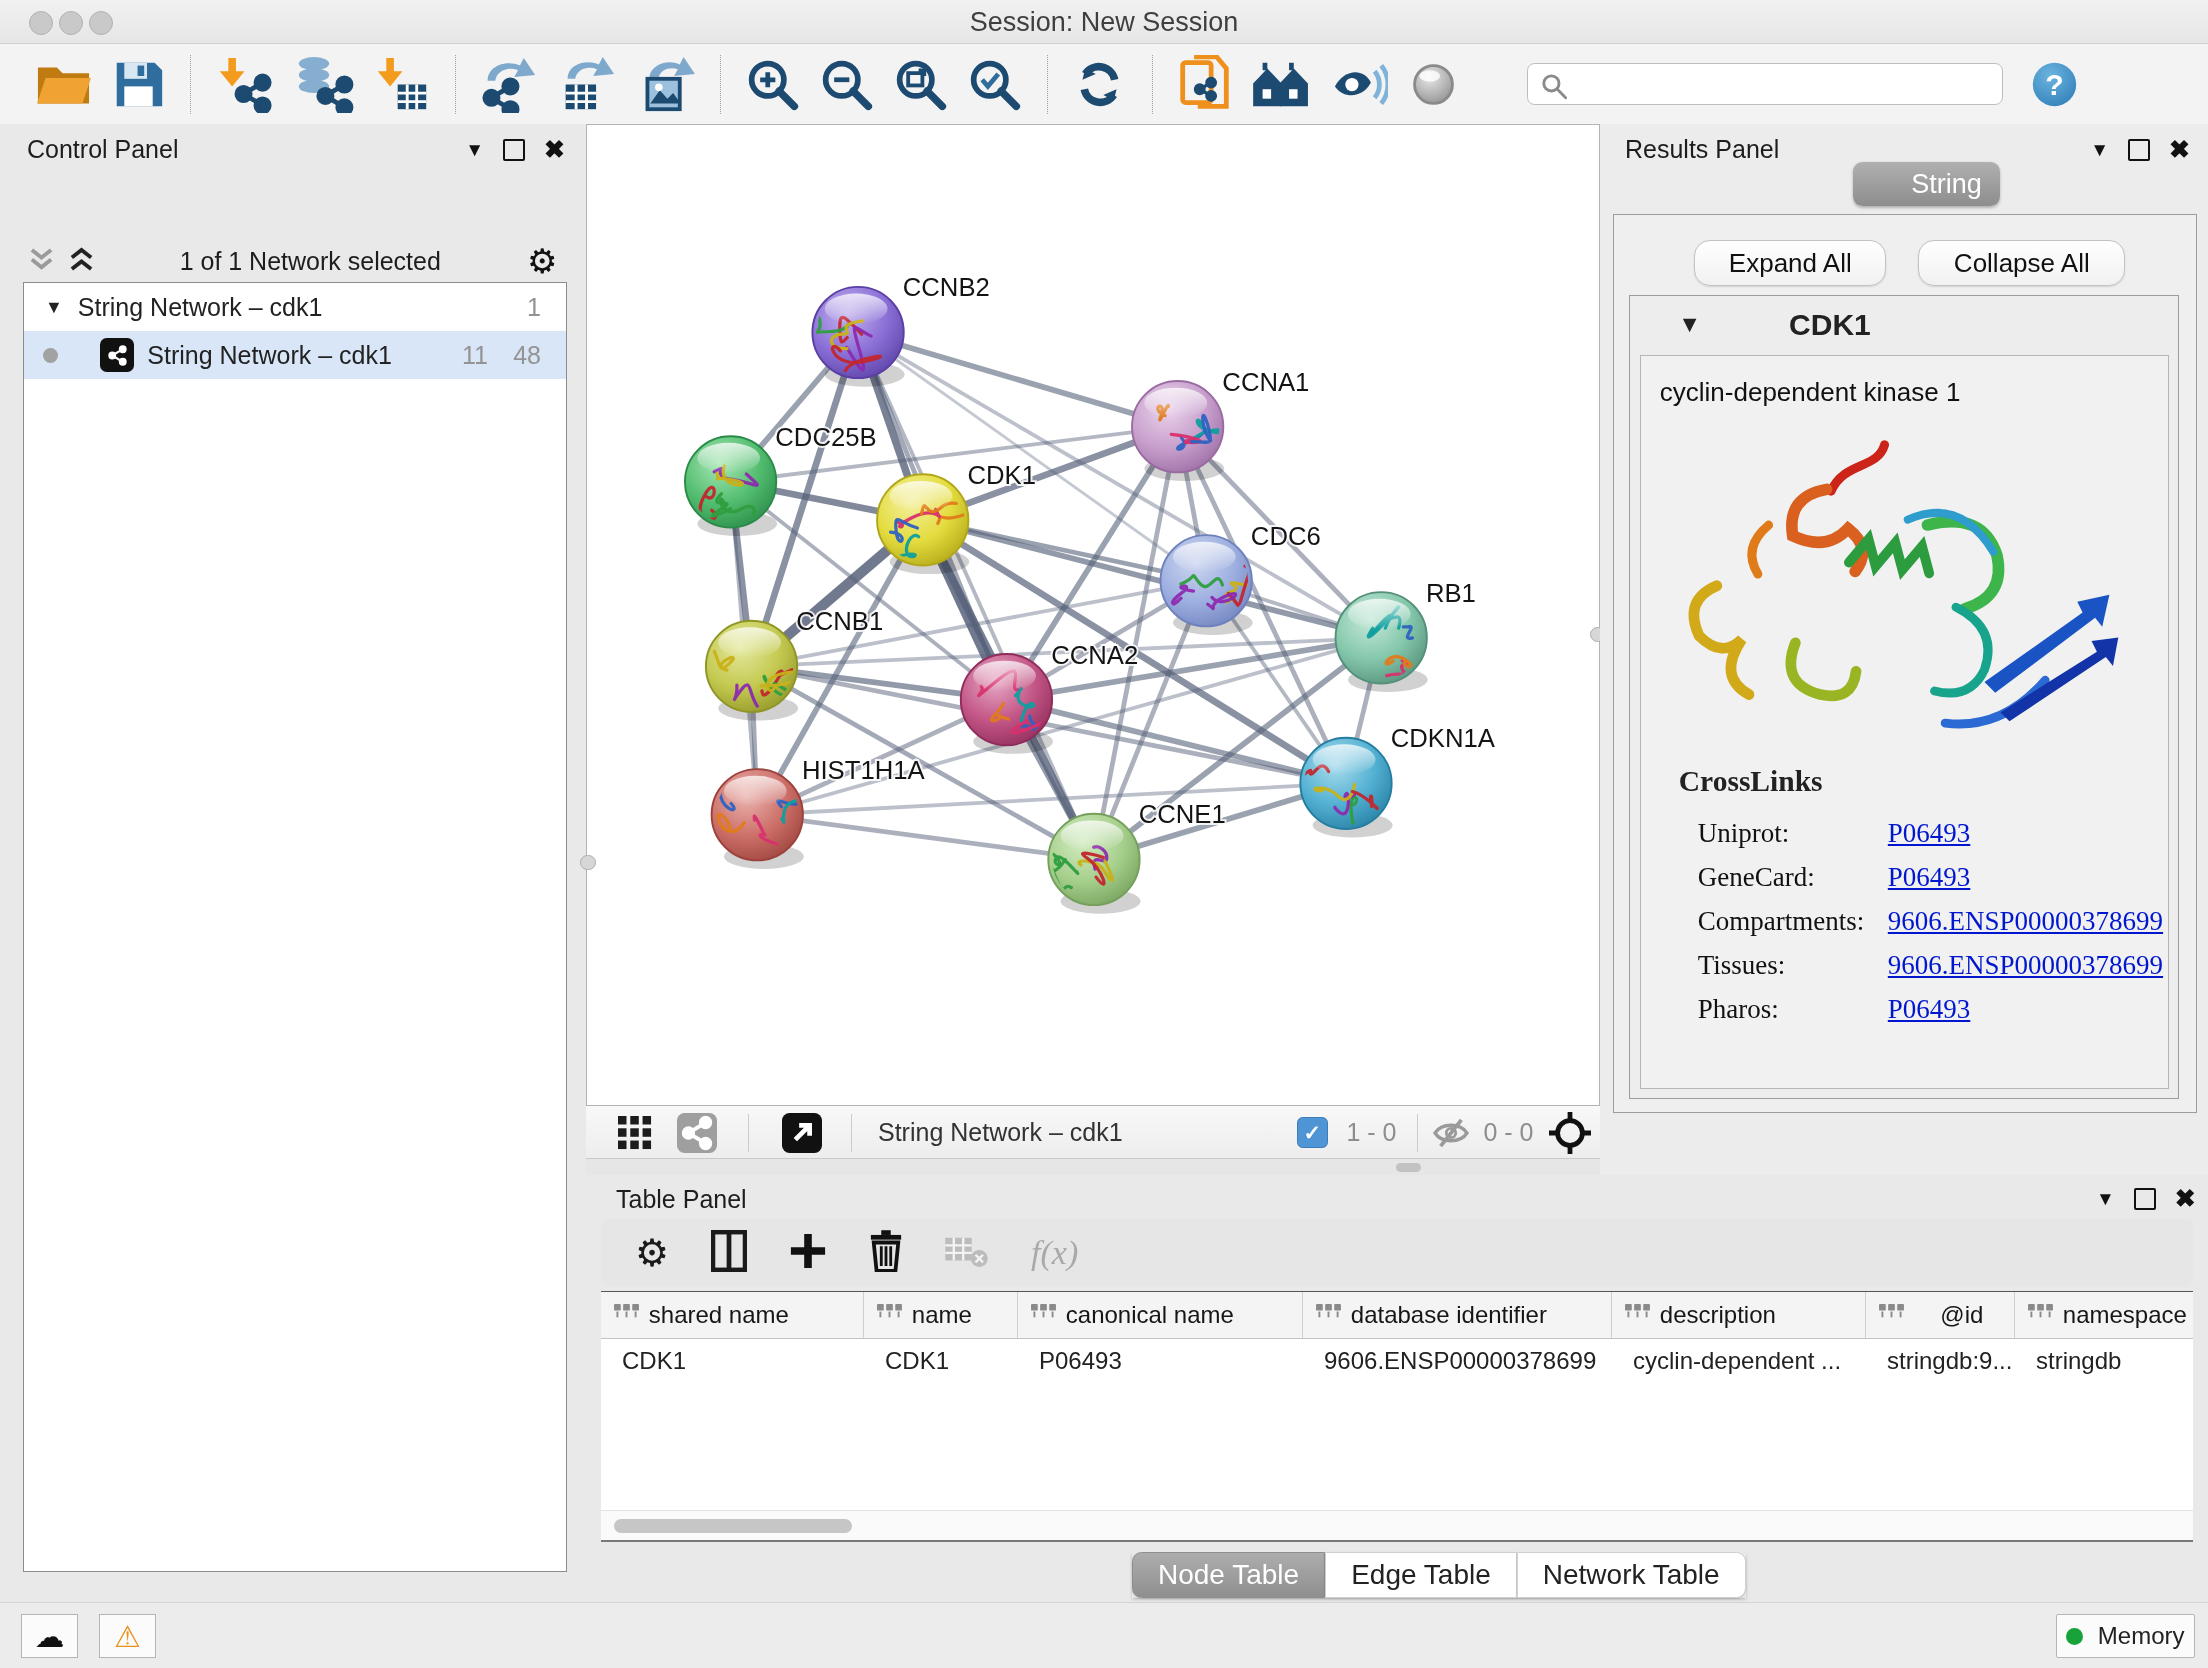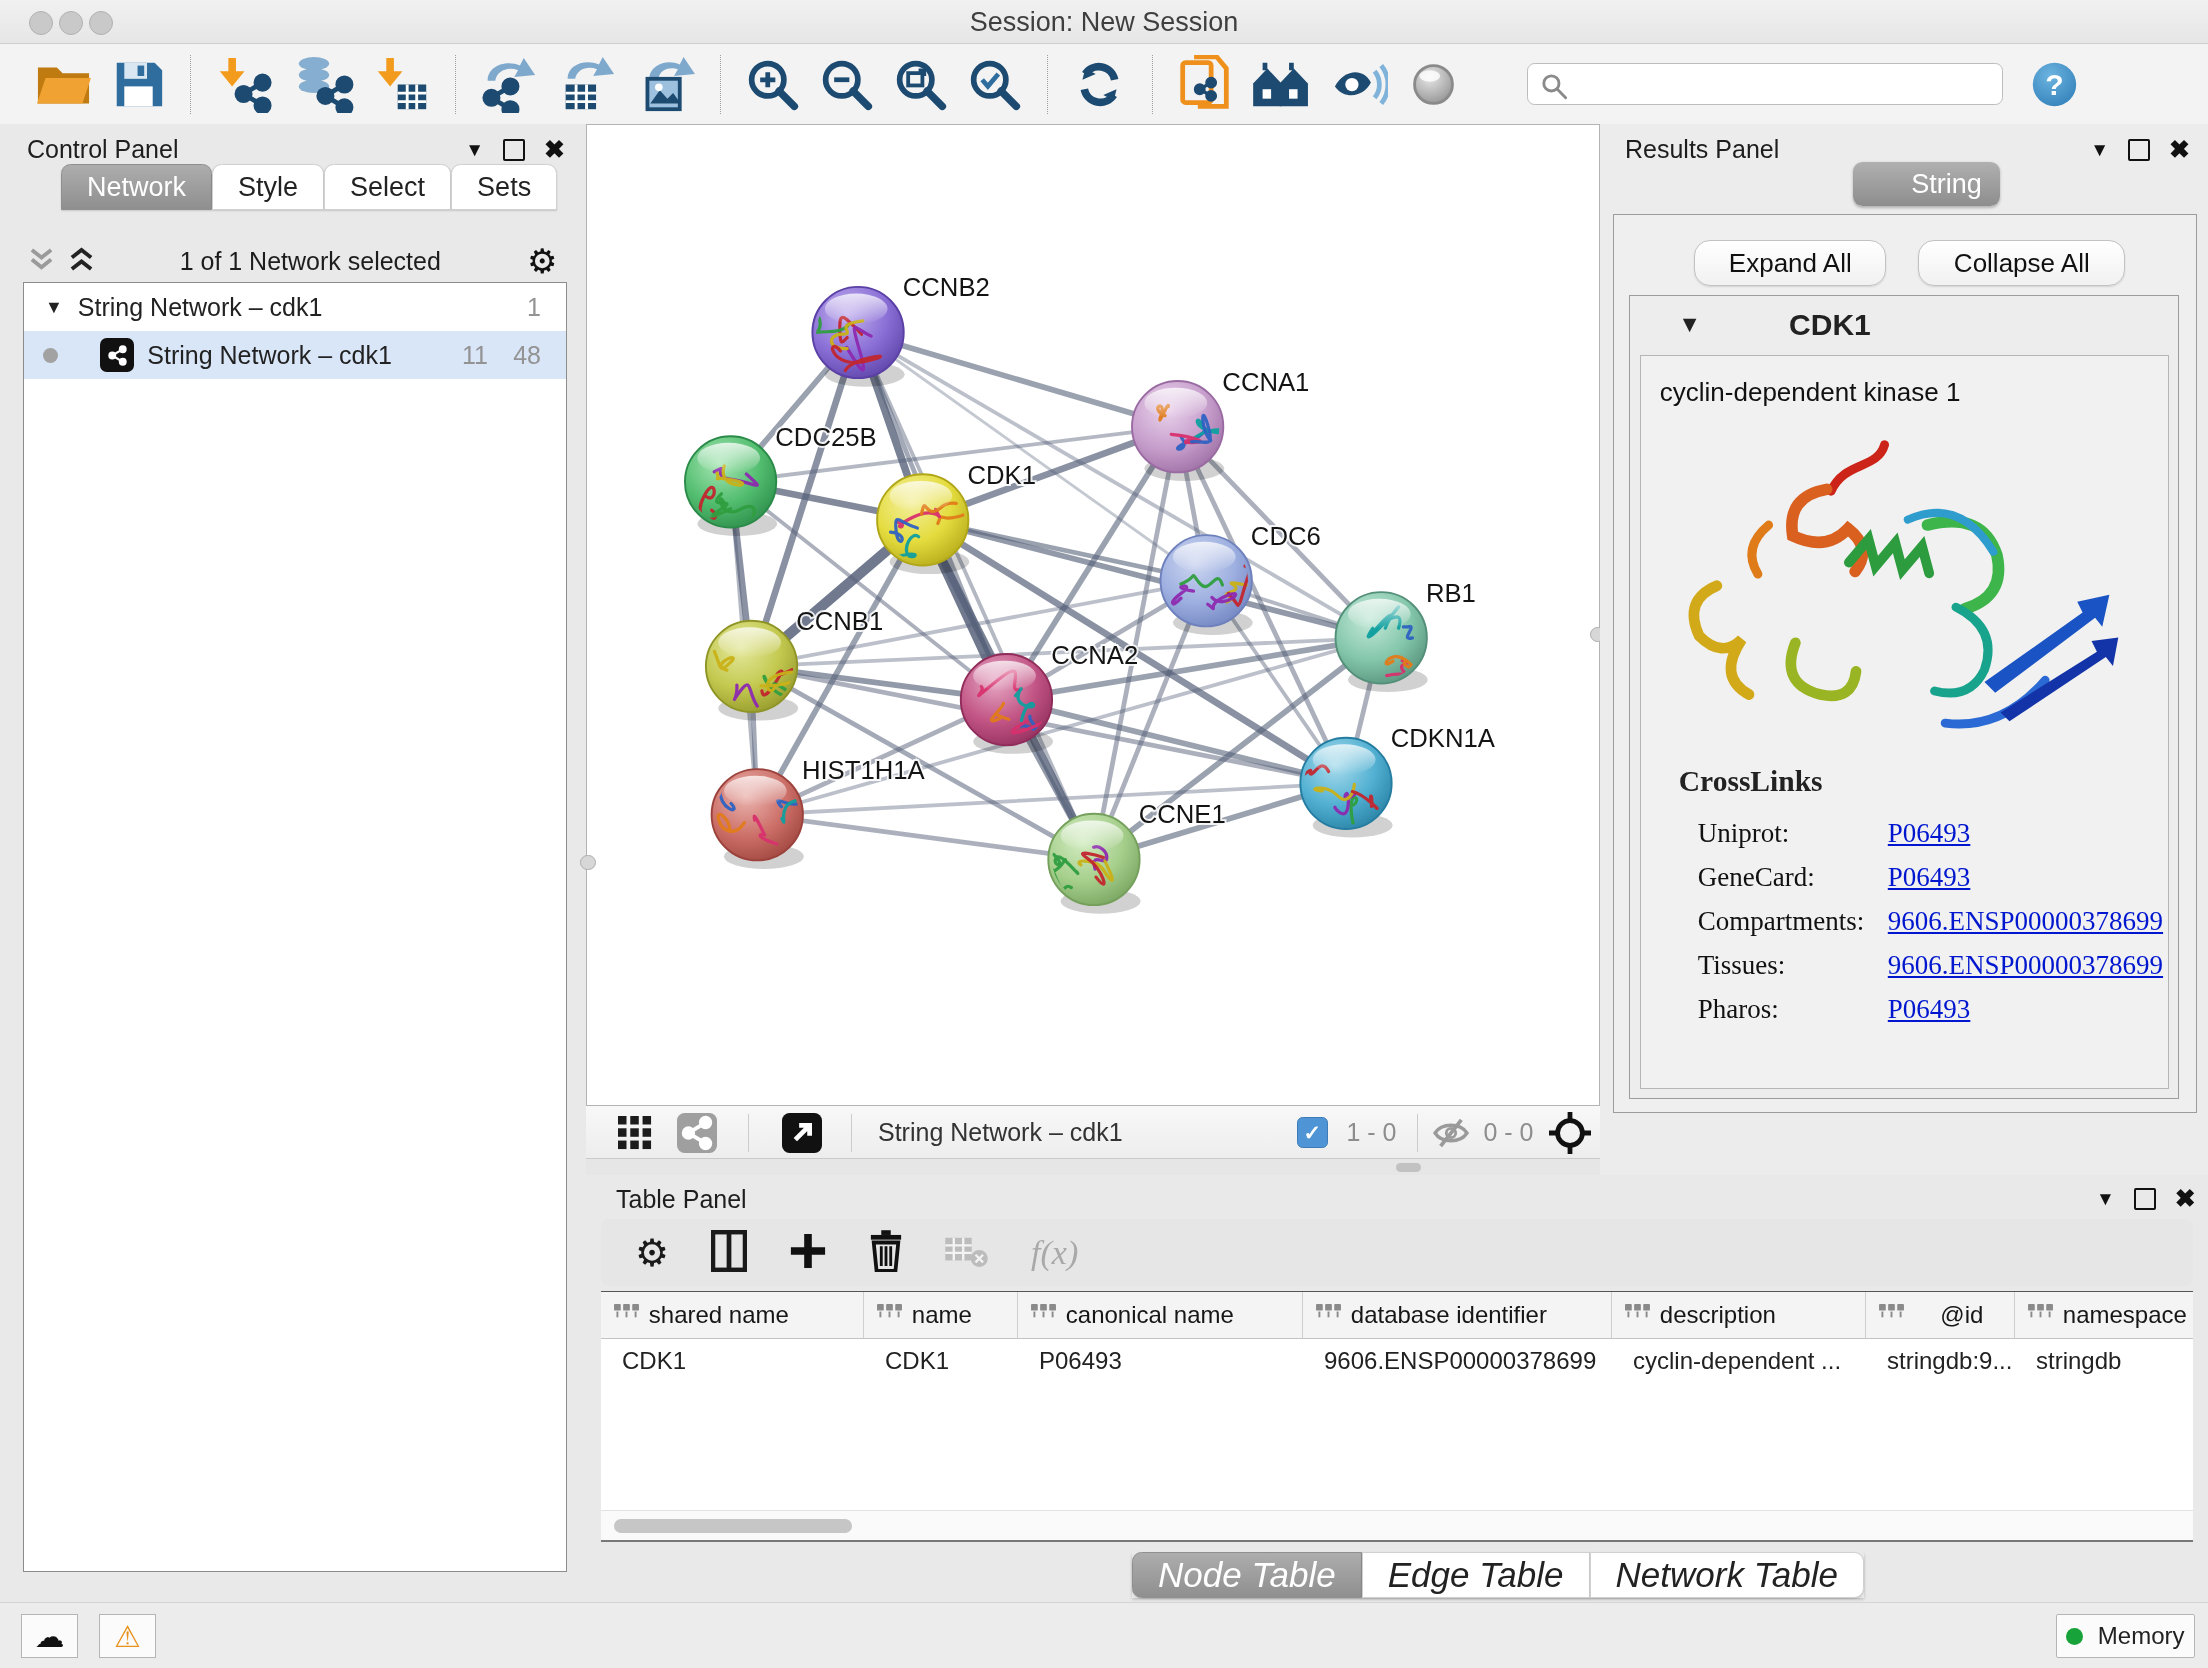--- a/index.html
+++ b/index.html
@@ -110,21 +110,21 @@
   #tp-header{display:flex;height:46px;background:#f4f4f4;border-bottom:1px solid #c4c4c4;}
   .th{display:flex;align-items:center;gap:9.5px;padding-left:13.3px;box-sizing:border-box;
     border-right:1px solid #cfcfcf;font-size:24px;color:#161616;flex:none;overflow:hidden;white-space:nowrap;}
   #tp-row{display:flex;height:44px;}
   .td{padding-left:21px;font-size:24px;display:flex;align-items:center;flex:none;
     overflow:hidden;white-space:nowrap;box-sizing:border-box;}
   #tp-hscroll{position:absolute;left:15px;top:335px;width:1592px;height:28.5px;background:#fafafa;
     border-top:1px solid #e2e2e2;}
   #tp-hscroll .thumb{position:absolute;left:13.3px;top:7.6px;width:238px;height:14.3px;border-radius:7.6px;background:#c6c6c6;}
   #tp-tabs{position:absolute;left:546px;top:377px;display:flex;box-shadow:0 1.9px 2.9px rgba(0,0,0,.2);}
-  #tp-tabs .tab{font-size:35px;font-style:italic;}
+  #tp-tabs .tab{font-size:28px;}
   #tp-tabs .tab:first-child{border-radius:9.5px 0 0 9.5px;}
   #tp-tabs .tab:last-child{border-radius:0 9.5px 9.5px 0;}
   
   #status-bar{position:absolute;left:0;top:1602px;width:2208px;height:67px;background:#ececec;
     border-top:1.9px solid #d4d4d4;}
   .sb-btn{position:absolute;top:11.4px;height:44px;background:#fbfbfb;border:1.9px solid #b5b5b5;
     display:flex;align-items:center;justify-content:center;box-sizing:border-box;}
   #sb-cloud{left:21px;width:57px;font-size:30px;color:#111;}
   #sb-warn{left:99px;width:57px;font-size:30px;color:#e8921e;}
   #sb-memory{right:13.3px;width:139px;gap:15px;font-size:24px;border-radius:1.9px;}
@@ -330,26 +330,20 @@
   </span>
 </div>
 
 <div id="control-panel">
   <div id="cp-head" class="panel-title">Control Panel</div>
   <div id="cp-ctrls" class="panel-ctrls">
     <span class="tri-btn">▼</span>
     <span class="box-btn"></span>
     <span class="x-btn">✖</span>
   </div>
-  <div id="cp-tabs">
-      <div class="tab sel">Network</div>
-      <div class="tab">Style</div>
-      <div class="tab">Select</div>
-      <div class="tab">Sets</div>
-    </div>
   <div id="cp-infobar">
     <span style="margin-left:28.5px">
       <svg width="25" height="27" viewBox="0 0 26 28">
           <g fill="none" stroke="#9a9a9a" stroke-width="4">
             <path d="M3 4l10 8 10-8"></path>
             <path d="M3 14l10 8 10-8"></path>
           </g>
         </svg>
     </span>
     <span style="margin-left:15px">

